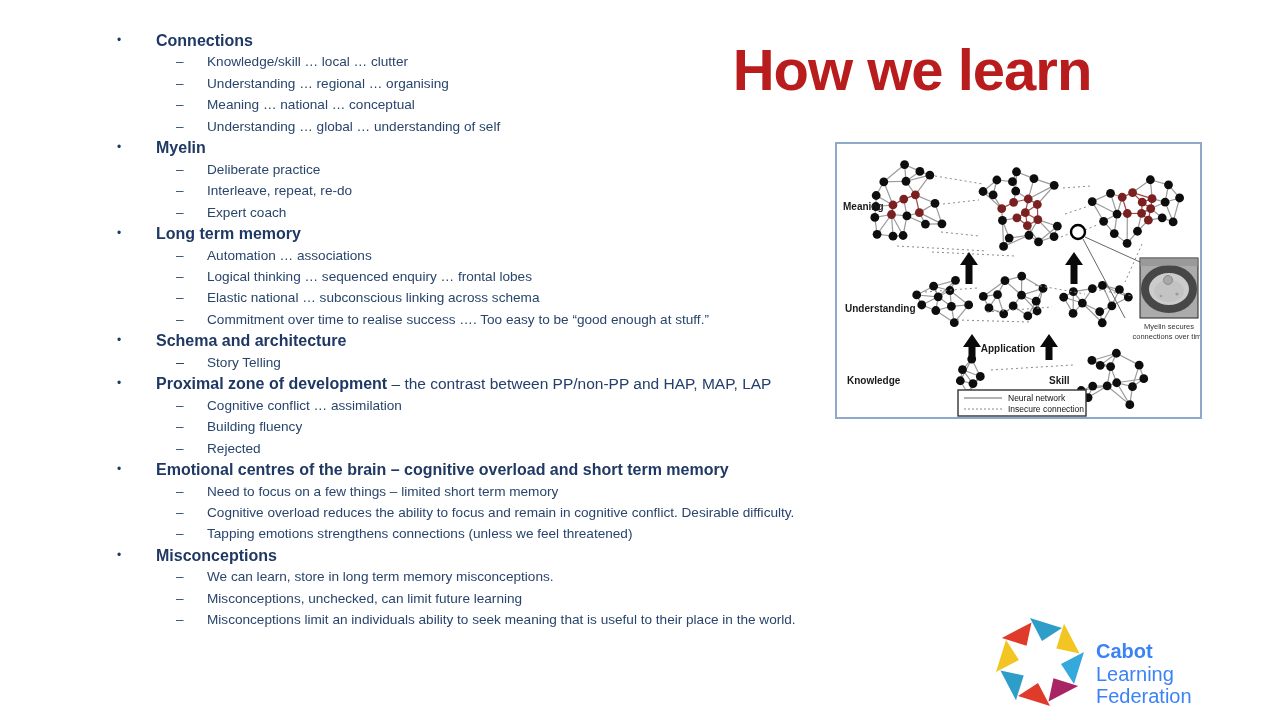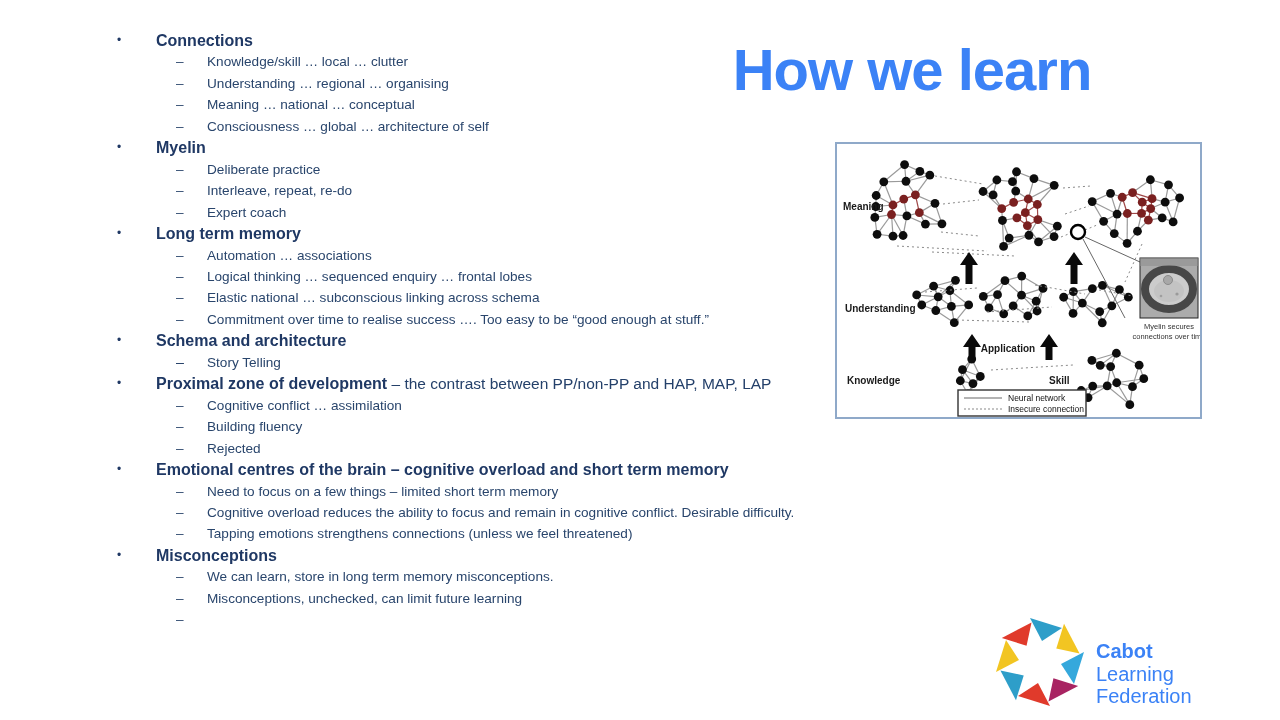--- a/index.html
+++ b/index.html
@@ -1,21 +1,21 @@
 <!DOCTYPE html>
 <html><head>
 <meta charset="utf-8">
 <style>
   html,body{margin:0;padding:0;}
   body{width:1280px;height:720px;background:#ffffff;font-family:"Liberation Sans",sans-serif;}
   #slide{position:relative;width:1280px;height:720px;background:#ffffff;overflow:hidden;}
 
   
   #title{position:absolute;left:700px;top:40px;width:424px;text-align:center;
-         font-size:58px;font-weight:bold;letter-spacing:-1px;color:#3b82f6;line-height:1.05;}
+         font-size:58px;font-weight:bold;letter-spacing:-1px;color:#b91c1c;line-height:1.05;}
 
   
   #bullets{position:absolute;left:0;top:30px;width:980px;}
   .row{position:relative;white-space:nowrap;line-height:21.45px;}
   .l1{padding-left:156px;font-size:16px;font-weight:bold;color:#1F3864;}
   .l1 .mark{position:absolute;left:117px;top:0;font-size:12px;font-weight:normal;color:#1F3864;}
   .l1 .hrest{font-weight:normal;font-size:15.5px;color:#24406A;text-align:center;}
   .l2{padding-left:207px;font-size:13.6px;font-weight:normal;color:#29456C;}
   .l2 .mark{position:absolute;left:176px;top:0;font-size:13.6px;color:#29456C;}
   .it{}
@@ -38,21 +38,21 @@
 
 <div id="slide">
 
   <div id="title">How we learn</div>
 
   <div id="bullets">
       <div class="row l1"><span class="mark">•</span><span class="htext"><span class="hbold">Connections</span></span></div>
       <div class="row l2"><span class="mark">–</span><span class="itext"><span>Knowledge/skill … local … clutter</span></span></div>
       <div class="row l2"><span class="mark">–</span><span class="itext"><span>Understanding … regional … organising</span></span></div>
       <div class="row l2"><span class="mark">–</span><span class="itext"><span>Meaning … national … conceptual</span></span></div>
-      <div class="row l2"><span class="mark">–</span><span class="itext"><span>Consciousness … global … architecture of self</span></span></div>
+      <div class="row l2"><span class="mark">–</span><span class="itext"><span>Understanding … global … understanding of self</span></span></div>
       <div class="row l1"><span class="mark">•</span><span class="htext"><span class="hbold">Myelin</span></span></div>
       <div class="row l2"><span class="mark">–</span><span class="itext"><span>Deliberate practice</span></span></div>
       <div class="row l2"><span class="mark">–</span><span class="itext"><span>Interleave, repeat, re-do</span></span></div>
       <div class="row l2"><span class="mark">–</span><span class="itext"><span>Expert coach</span></span></div>
       <div class="row l1"><span class="mark">•</span><span class="htext"><span class="hbold">Long term memory</span></span></div>
       <div class="row l2"><span class="mark">–</span><span class="itext"><span class="it">Automation</span><span> … associations</span></span></div>
       <div class="row l2"><span class="mark">–</span><span class="itext"><span class="it">Logical thinking</span><span> … sequenced enquiry … frontal lobes</span></span></div>
       <div class="row l2"><span class="mark">–</span><span class="itext"><span class="it">Elastic national</span><span> … subconscious linking across schema</span></span></div>
       <div class="row l2"><span class="mark">–</span><span class="itext"><span>Commitment over time to realise success …. Too easy to be “good enough at stuff.”</span></span></div>
       <div class="row l1"><span class="mark">•</span><span class="htext"><span class="hbold">Schema and architecture</span></span></div>
@@ -64,21 +64,21 @@
       <div class="row l2"><span class="mark">–</span><span class="itext"><span>Cognitive conflict … assimilation</span></span></div>
       <div class="row l2"><span class="mark">–</span><span class="itext"><span>Building fluency</span></span></div>
       <div class="row l2"><span class="mark">–</span><span class="itext"><span>Rejected</span></span></div>
       <div class="row l1"><span class="mark">•</span><span class="htext"><span class="hbold">Emotional centres of the brain – cognitive overload and short term memory</span></span></div>
       <div class="row l2"><span class="mark">–</span><span class="itext"><span>Need to focus on a few things – limited short term memory</span></span></div>
       <div class="row l2"><span class="mark">–</span><span class="itext"><span>Cognitive overload reduces the ability to focus and remain in cognitive conflict. Desirable difficulty.</span></span></div>
       <div class="row l2"><span class="mark">–</span><span class="itext"><span>Tapping emotions strengthens connections (</span><span class="it">unless we feel threatened</span><span>)</span></span></div>
       <div class="row l1"><span class="mark">•</span><span class="htext"><span class="hbold">Misconceptions</span></span></div>
       <div class="row l2"><span class="mark">–</span><span class="itext"><span>We can learn, store in long term memory misconceptions.</span></span></div>
       <div class="row l2"><span class="mark">–</span><span class="itext"><span>Misconceptions, unchecked, can limit future learning</span></span></div>
-      <div class="row l2"><span class="mark">–</span></div>
+      <div class="row l2"><span class="mark">–</span><span class="itext"><span>Misconceptions limit an individuals ability to seek meaning that is useful to their place in the world.</span></span></div>
     </div>
 
   <div id="diagram">
     <svg id="dsvg" width="363" height="273" viewBox="0 0 363 273">
       <g id="gen-layer">
           <g>
             <line x1="55.95101434519793" y1="60.99920123973639" x2="54.505766021068766" y2="70.5170215889946" stroke="#A04848" stroke-width="1.2"></line>
             <line x1="55.95101434519793" y1="60.99920123973639" x2="66.76368004478383" y2="55.11144932990371" stroke="#A04848" stroke-width="1.2"></line>
             <line x1="55.95101434519793" y1="60.99920123973639" x2="38.81523417647385" y2="62.52464658458847" stroke="#9a9a9a" stroke-width="1.2"></line>
             <line x1="78.3985054798467" y1="50.82437492847647" x2="66.76368004478383" y2="55.11144932990371" stroke="#A04848" stroke-width="1.2"></line>

